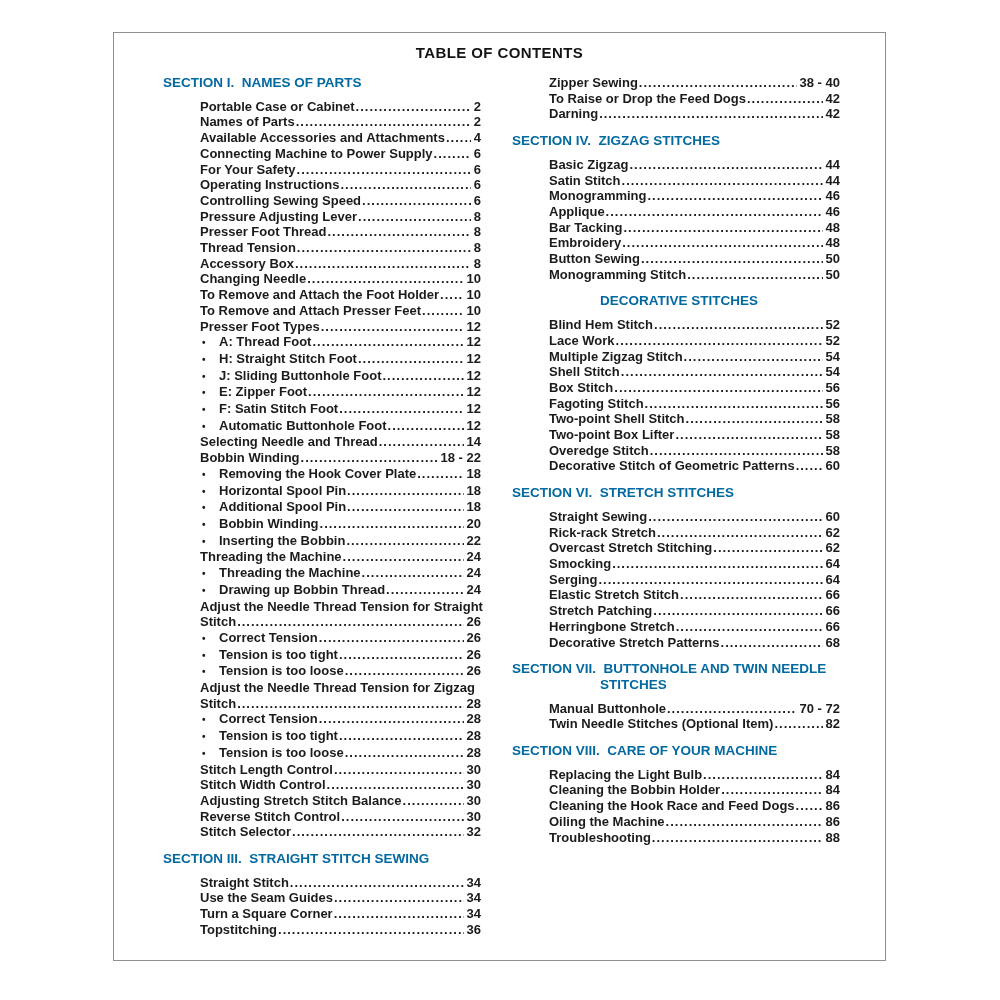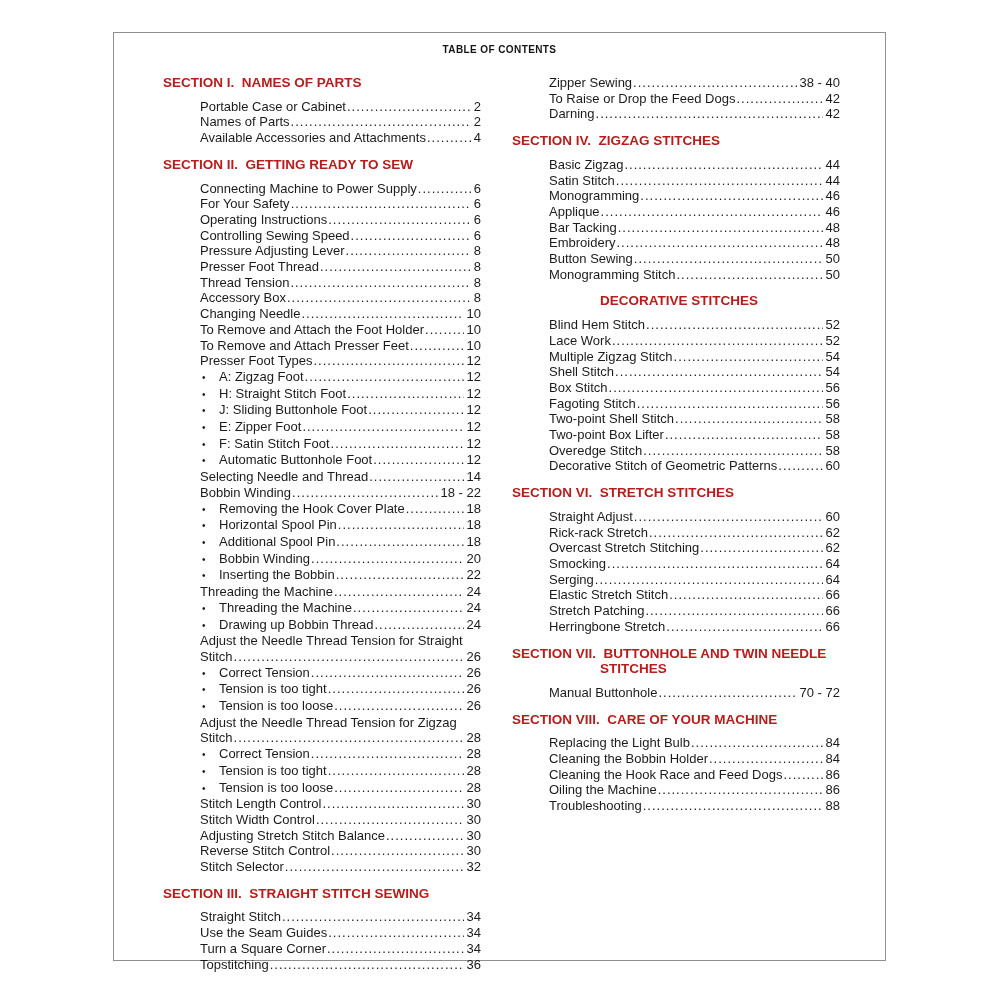--- a/index.html
+++ b/index.html
@@ -7,32 +7,32 @@
     width:1000px;height:1000px;background:#ffffff;position:relative;
     font-family:"Liberation Sans", sans-serif;color:#1b1b1b;
     -webkit-font-smoothing:antialiased;
   }
   .page{
     position:absolute;left:113px;top:32px;width:773px;height:929px;
     border:1.5px solid #8f8f8f;box-sizing:border-box;background:#fff;
   }
   .title{
     position:absolute;top:11px;left:0;right:0;text-align:center;
-    font-weight:bold;font-size:10px;letter-spacing:0.4px;color:#141414;
+    font-weight:bold;font-size:15px;letter-spacing:0.4px;color:#141414;
   }
   .col{position:absolute;top:42px;}
   .col-left{left:49px;width:318px;}
   .col-right{left:398px;width:328px;}
   .sec-heading{
     font-weight:bold;font-size:13.5px;line-height:15.7px;
-    margin:11px 0 8px 0;white-space:pre;color:#b91c1c;
+    margin:11px 0 8px 0;white-space:pre;color:#0369a1;
   }
   .sec-heading .h2nd{padding-left:88px;}
   .col > .sec-heading:first-child{margin-top:0;}
-  .entries{padding-left:37px;}
+  .entries{padding-left:37px;font-weight:bold;}
   .row{display:flex;align-items:baseline;font-size:13px;line-height:15.7px;}
   .bullet{flex:0 0 19px;font-size:10px;padding-left:2px;box-sizing:border-box;}
   .label{white-space:nowrap;flex:0 0 auto;}
   .leader{flex:1 1 auto;overflow:hidden;white-space:nowrap;margin:0 1px;min-width:8px;}
   .leader::after{
     content:"....................................................................................................................................";
     letter-spacing:1px;
   }
   .page-num{white-space:nowrap;flex:0 0 auto;margin-left:2px;}
 </style>
@@ -53,21 +53,20 @@
           <span class="label">Names of Parts</span>
           <span class="leader"></span>
           <span class="page-num">2</span>
         </div>
         <div class="row">
           <span class="label">Available Accessories and Attachments</span>
           <span class="leader"></span>
           <span class="page-num">4</span>
         </div>
       </div>
-      <div class="sec-heading"><div>SECTION II.  GETTING READY TO SEW</div></div>
       <div class="entries">
         <div class="row">
           <span class="label">Connecting Machine to Power Supply</span>
           <span class="leader"></span>
           <span class="page-num">6</span>
         </div>
         <div class="row">
           <span class="label">For Your Safety</span>
           <span class="leader"></span>
           <span class="page-num">6</span>
@@ -117,21 +116,21 @@
           <span class="leader"></span>
           <span class="page-num">10</span>
         </div>
         <div class="row">
           <span class="label">Presser Foot Types</span>
           <span class="leader"></span>
           <span class="page-num">12</span>
         </div>
         <div class="row">
           <span class="bullet">•</span>
-          <span class="label">A: Zigzag Foot</span>
+          <span class="label">A: Thread Foot</span>
           <span class="leader"></span>
           <span class="page-num">12</span>
         </div>
         <div class="row">
           <span class="bullet">•</span>
           <span class="label">H: Straight Stitch Foot</span>
           <span class="leader"></span>
           <span class="page-num">12</span>
         </div>
         <div class="row">
@@ -427,21 +426,21 @@
         </div>
         <div class="row">
           <span class="label">Decorative Stitch of Geometric Patterns</span>
           <span class="leader"></span>
           <span class="page-num">60</span>
         </div>
       </div>
       <div class="sec-heading"><div>SECTION VI.  STRETCH STITCHES</div></div>
       <div class="entries">
         <div class="row">
-          <span class="label">Straight Adjust</span>
+          <span class="label">Straight Sewing</span>
           <span class="leader"></span>
           <span class="page-num">60</span>
         </div>
         <div class="row">
           <span class="label">Rick-rack Stretch</span>
           <span class="leader"></span>
           <span class="page-num">62</span>
         </div>
         <div class="row">
           <span class="label">Overcast Stretch Stitching</span>
@@ -466,27 +465,37 @@
         <div class="row">
           <span class="label">Stretch Patching</span>
           <span class="leader"></span>
           <span class="page-num">66</span>
         </div>
         <div class="row">
           <span class="label">Herringbone Stretch</span>
           <span class="leader"></span>
           <span class="page-num">66</span>
         </div>
+        <div class="row">
+          <span class="label">Decorative Stretch Patterns</span>
+          <span class="leader"></span>
+          <span class="page-num">68</span>
+        </div>
       </div>
       <div class="sec-heading"><div>SECTION VII.  BUTTONHOLE AND TWIN NEEDLE</div><div class="h2nd">STITCHES</div></div>
       <div class="entries">
         <div class="row">
           <span class="label">Manual Buttonhole</span>
           <span class="leader"></span>
           <span class="page-num">70 - 72</span>
+        </div>
+        <div class="row">
+          <span class="label">Twin Needle Stitches (Optional Item)</span>
+          <span class="leader"></span>
+          <span class="page-num">82</span>
         </div>
       </div>
       <div class="sec-heading"><div>SECTION VIII.  CARE OF YOUR MACHINE</div></div>
       <div class="entries">
         <div class="row">
           <span class="label">Replacing the Light Bulb</span>
           <span class="leader"></span>
           <span class="page-num">84</span>
         </div>
         <div class="row">

